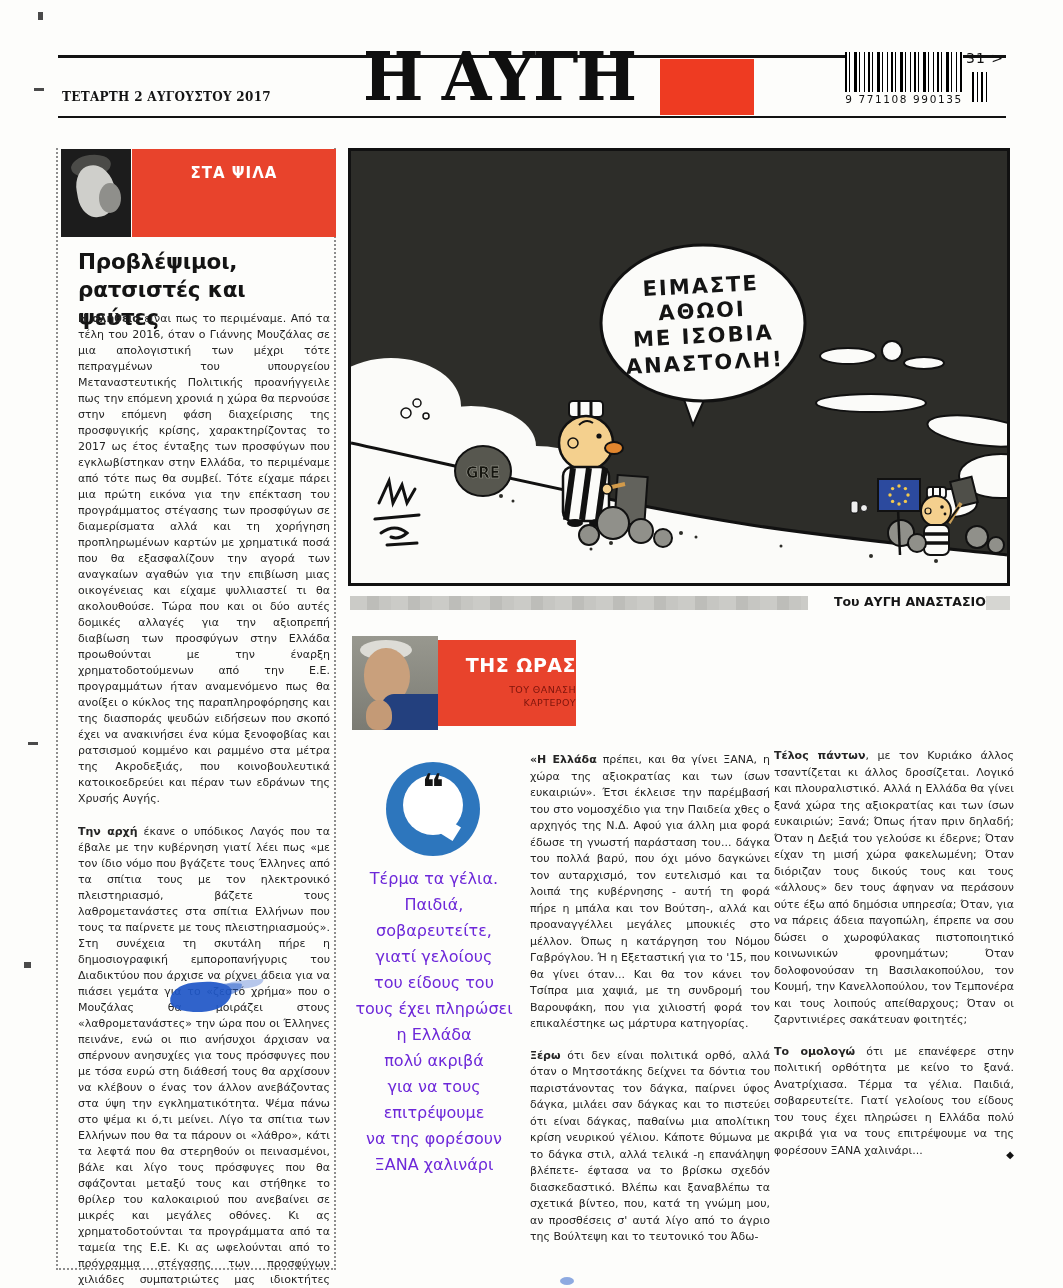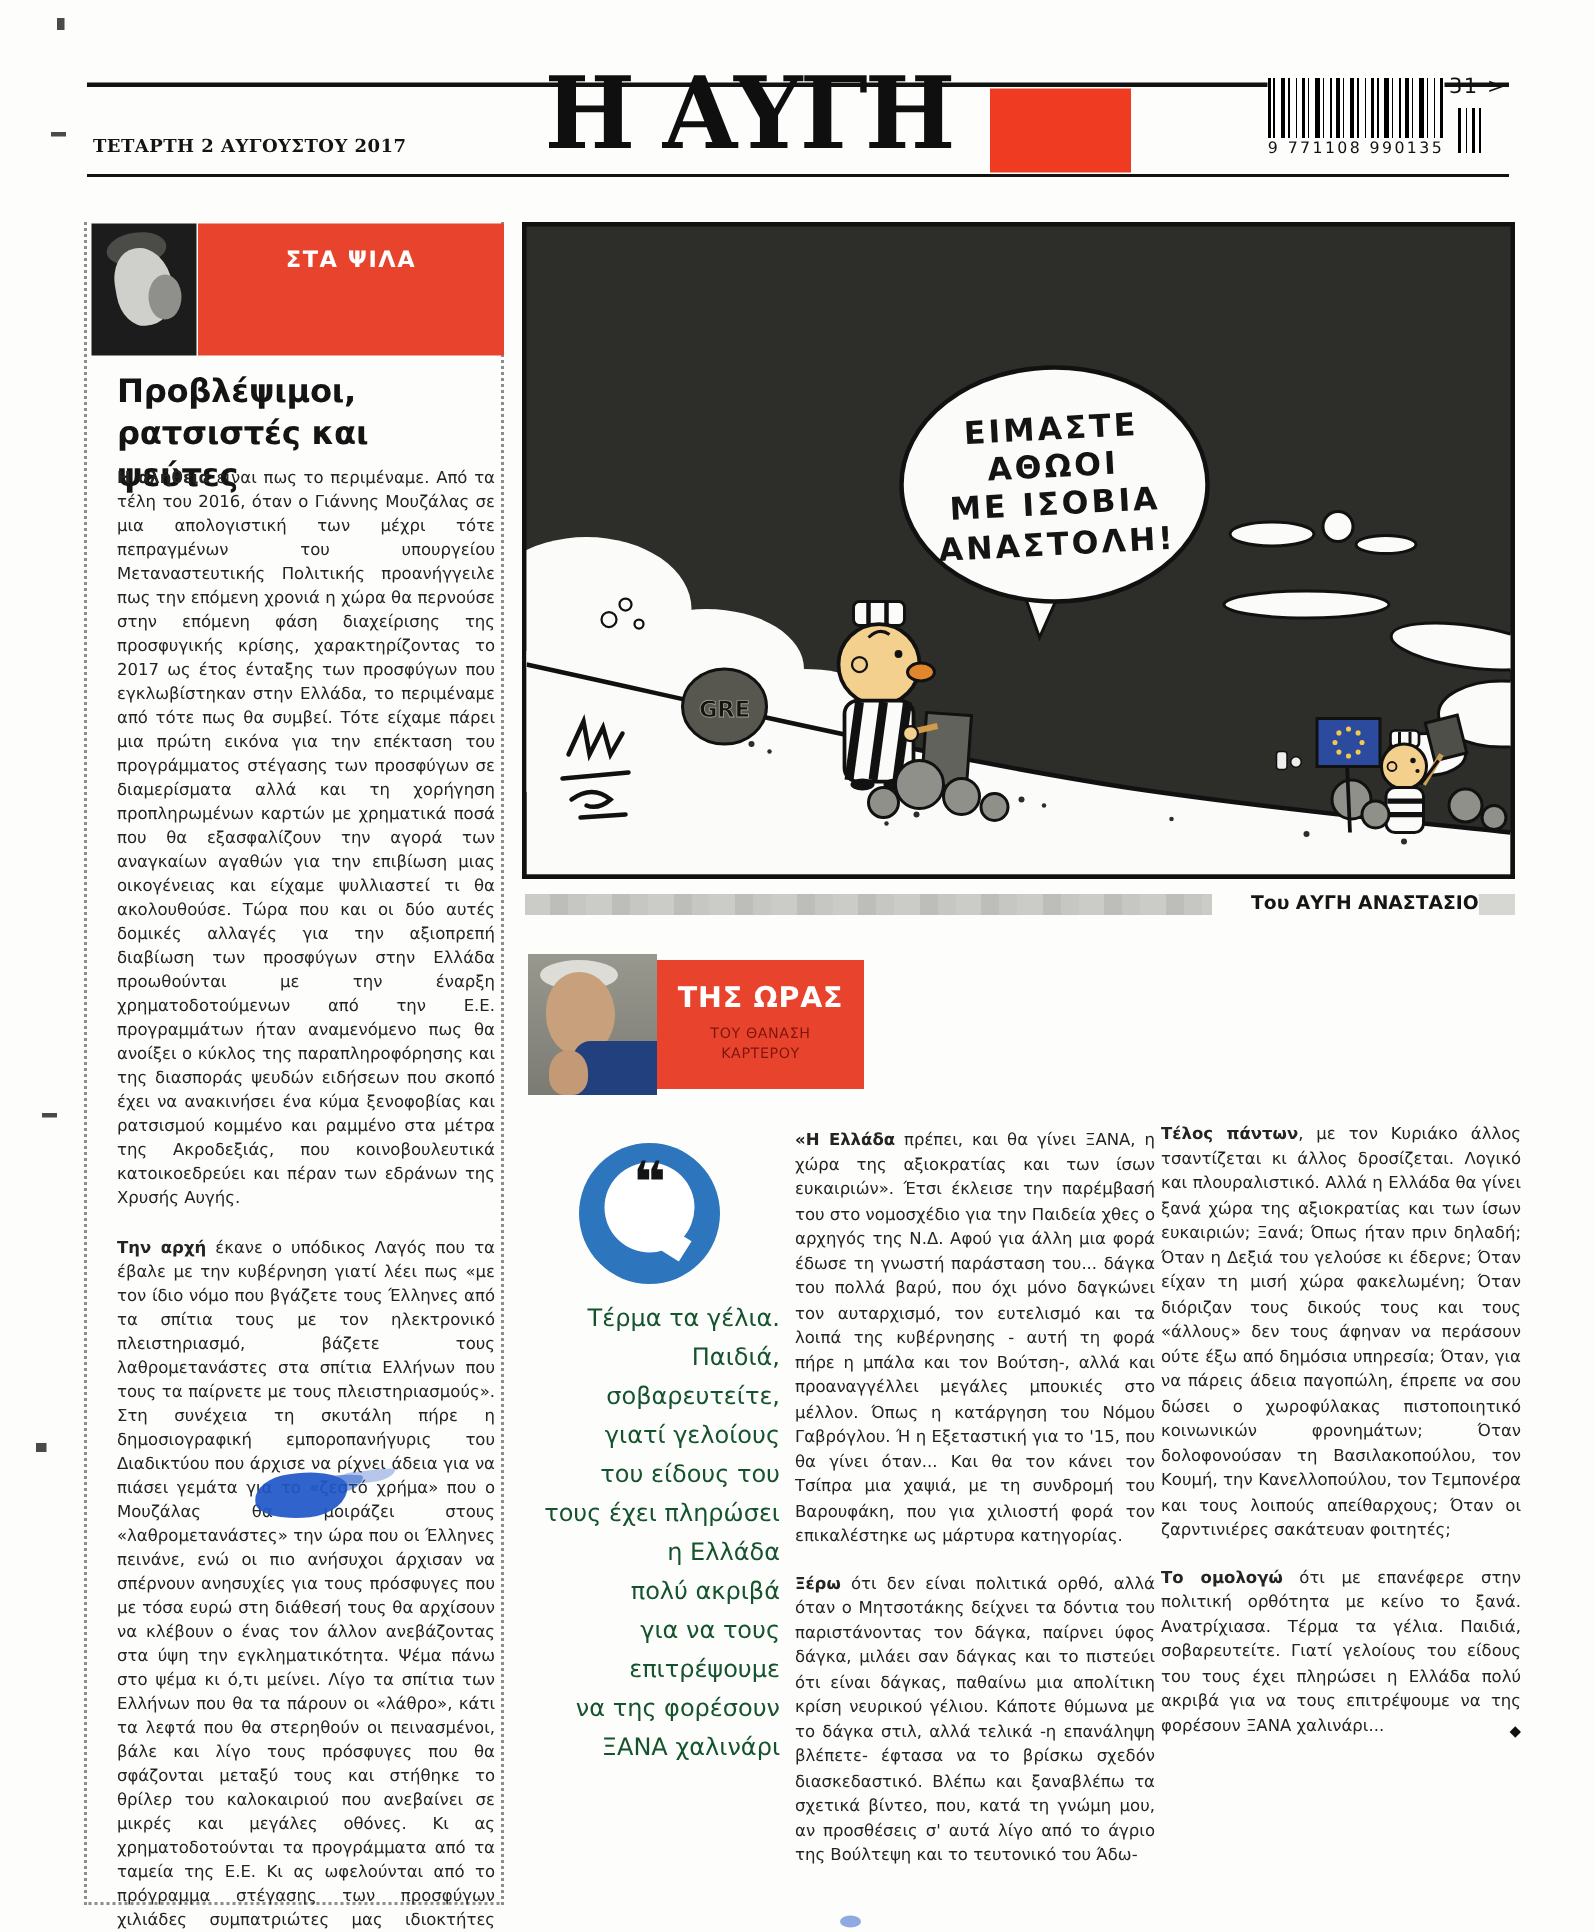--- a/index.html
+++ b/index.html
@@ -54,34 +54,34 @@
   .cartoon-strip{left:350px;top:596px;width:458px;height:14px;
       background:repeating-linear-gradient(90deg,#cbcbc7 0 17px,#bdbdb9 17px 29px,#c6c6c2 29px 41px);}
   .cartoon-credit{left:834px;top:594px;width:170px;font-size:12.5px;font-weight:bold;color:#161616;}
   .cartoon-strip2{left:986px;top:596px;width:24px;height:14px;background:#d6d6d2;}
   
   .oras-photo{left:352px;top:636px;width:86px;height:94px;background:linear-gradient(#98988f,#7b7b73);overflow:hidden;}
   .oras-photo .face{position:absolute;left:12px;top:12px;width:46px;height:56px;background:#c9a07c;border-radius:48% 52% 50% 50%;}
   .oras-photo .hair{position:absolute;left:8px;top:4px;width:52px;height:20px;background:#dddcd6;border-radius:50%;}
   .oras-photo .shirt{position:absolute;left:30px;top:58px;width:56px;height:36px;background:#23407e;border-radius:12px 0 0 0;}
   .oras-photo .hand{position:absolute;left:14px;top:64px;width:26px;height:30px;background:#c49a76;border-radius:50% 50% 40% 40%;}
-  .oras-box{left:438px;top:640px;width:138px;height:86px;background:#e8432c;text-align:center;}
+  .oras-box{left:438px;top:640px;width:138px;height:86px;background:#e8432c;text-align:right;}
   .oras-kicker{font-size:19px;font-weight:bold;color:#fff;letter-spacing:.5px;margin-top:14px;}
   .oras-byline{font-size:9.5px;font-weight:normal;color:#7e150c;margin-top:7px;line-height:1.4;
             letter-spacing:.4px;white-space:pre-line;}
   .main-headline{left:594px;top:632px;width:420px;font-size:39px;line-height:1.2;font-weight:400;
             color:#3a3a3a;letter-spacing:-.5px;white-space:pre-line;}
   
   .quote-circle{left:386px;top:762px;width:94px;height:94px;background:#2d76bd;border-radius:50%;}
   .quote-bubble{position:absolute;left:17px;top:13px;width:60px;height:60px;background:#fff;border-radius:50%;}
   .quote-tail{position:absolute;left:56px;top:60px;width:16px;height:16px;background:#fff;transform:rotate(32deg);}
   .quote-glyph{position:absolute;left:0;top:4px;width:94px;text-align:center;
             font-size:38px;font-weight:bold;color:#141414;}
-  .pull-quote{left:348px;top:866px;width:172px;text-align:right;font-size:16px;line-height:26px;
-            color:#14532d;white-space:pre-line;}
+  .pull-quote{left:348px;top:866px;width:172px;text-align:center;font-size:16px;line-height:26px;
+            color:#6d28d9;white-space:pre-line;}
   
   .art-col{width:240px;}
   .art-col1{left:530px;top:752px;}
   .art-col2{left:774px;top:748px;}
   .art-col p{line-height:16.5px;}
   .art-col p + p{margin-top:15px;}
   .blue-dot{left:560px;top:1277px;width:14px;height:8px;background:rgba(31,87,200,.5);border-radius:50%;}
 </style>
 </head>
 <body>

